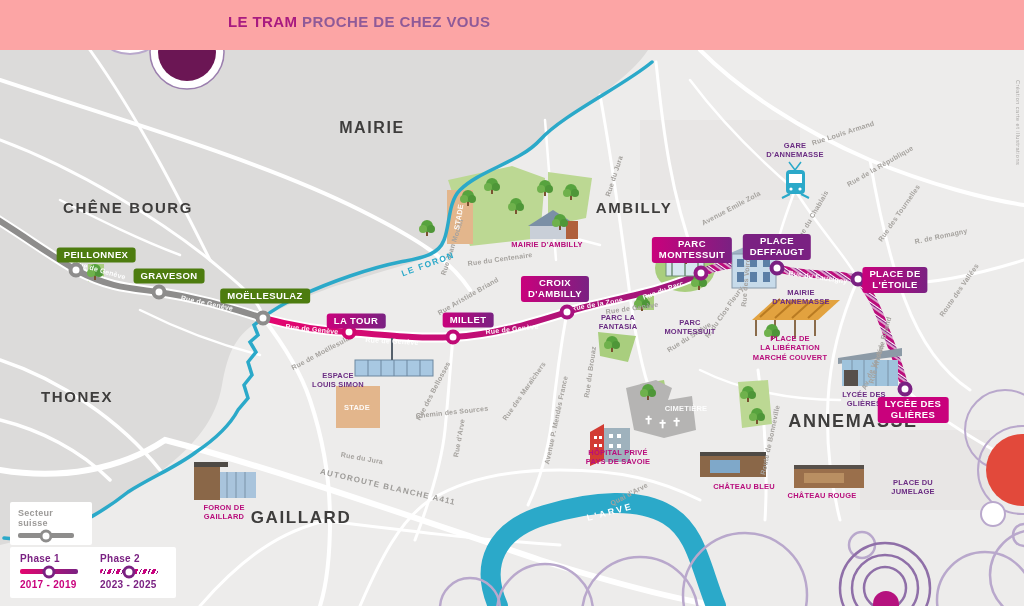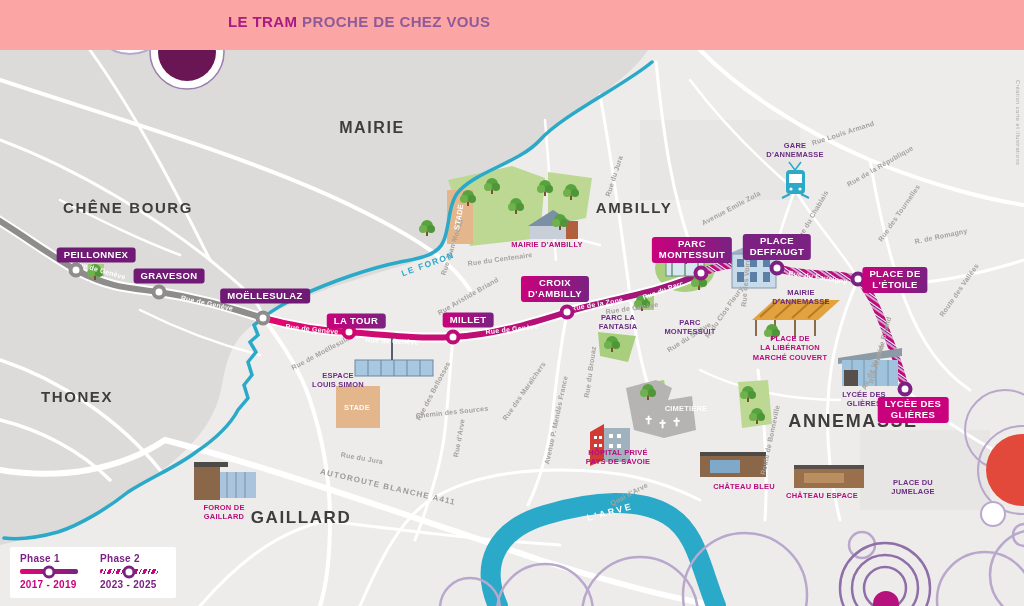--- a/index.html
+++ b/index.html
@@ -19,21 +19,21 @@
   .st.riverw{color:#fff;font-size:9px;letter-spacing:2.5px;}
   .lm{position:absolute;transform:translate(-50%,-50%);font-size:7.5px;font-weight:bold;
       text-align:center;line-height:1.25;white-space:pre-line;letter-spacing:.2px;}
   .lm.magenta{color:#B80D7C}.lm.purple{color:#6B2D83}
   .lm.white{color:rgba(255,255,255,.92)}
   .stop-dot{position:absolute;width:15px;height:15px;border-radius:50%;background:#fff;
             transform:translate(-50%,-50%);box-sizing:border-box;}
   .stop-label{position:absolute;transform:translate(-50%,-50%);font-size:9.5px;font-weight:bold;
               color:#fff;padding:2px 7px;border-radius:3px;white-space:pre-line;text-align:center;
               line-height:1.15;letter-spacing:.4px;}
-  .bg-gray{background:#701a75}
+  .bg-gray{background:#4d7c0f}
   .bg-grad{background:linear-gradient(90deg,#C9017C,#7A2182)}
   .bg-magenta{background:#C9017C}
   .bg-purple{background:#7A2182}
   .legend-box{position:absolute;background:#fff;border-radius:2px;}
   #lg1{left:10px;top:502px;width:82px;height:43px;padding:6px 8px;box-sizing:border-box;}
   #lg2{left:10px;top:547px;width:166px;height:51px;padding:6px 10px;box-sizing:border-box;display:flex;gap:22px;}
   .lg-title{font-size:9px;font-weight:bold;color:#9C9A98;margin-bottom:5px;letter-spacing:.3px;}
   .lg-title.purple{color:#7A2182;font-size:10px;}
   .lg-line{width:58px;height:5px;border-radius:2px;position:relative;margin:4px 0 5px 0;}
   .lg-line.swiss{background:#8E8D8C;width:56px;}
@@ -323,21 +323,21 @@
       <div class="lm purple" style="left: 801px; top: 297px; transform: translate(-50%, -50%);">MAIRIE
 D'ANNEMASSE</div>
       <div class="lm magenta" style="left: 790px; top: 348px; transform: translate(-50%, -50%);">PLACE DE
 LA LIBÉRATION
 MARCHÉ COUVERT</div>
       <div class="lm purple" style="left: 338px; top: 380px; transform: translate(-50%, -50%);">ESPACE
 LOUIS SIMON</div>
       <div class="lm magenta" style="left: 618px; top: 457px; transform: translate(-50%, -50%);">HÔPITAL PRIVÉ
 PAYS DE SAVOIE</div>
       <div class="lm magenta" style="left: 744px; top: 487px; transform: translate(-50%, -50%);">CHÂTEAU BLEU</div>
-      <div class="lm magenta" style="left: 822px; top: 496px; transform: translate(-50%, -50%);">CHÂTEAU ESPACE</div>
+      <div class="lm magenta" style="left: 822px; top: 496px; transform: translate(-50%, -50%);">CHÂTEAU ROUGE</div>
       <div class="lm magenta" style="left: 224px; top: 512px; transform: translate(-50%, -50%);">FORON DE
 GAILLARD</div>
       <div class="lm purple" style="left: 864px; top: 399px; transform: translate(-50%, -50%);">LYCÉE DES
 GLIÈRES</div>
       <div class="lm purple" style="left: 913px; top: 487px; transform: translate(-50%, -50%);">PLACE DU
 JUMELAGE</div>
       <div class="lm purple" style="left: 795px; top: 150px; transform: translate(-50%, -50%);">GARE
 D'ANNEMASSE</div>
       <div class="lm white" style="left: 662px; top: 409px; transform: translate(-50%, -50%); margin-left: 24px;">CIMETIÈRE</div>
       <div class="lm white" style="left: 459px; top: 217px; transform: translate(-50%, -50%) rotate(-80deg);">STADE</div>
@@ -362,20 +362,26 @@
       <div class="stop-label bg-purple" style="left: 777px; top: 247px; transform: translate(-50%, -50%);">PLACE
 DEFFAUGT</div>
       <div class="stop-dot" style="left: 858px; top: 279px; transform: translate(-50%, -50%); border: 4px solid rgb(122, 33, 130);"></div>
       <div class="stop-label bg-grad" style="left: 895px; top: 280px; transform: translate(-50%, -50%);">PLACE DE
 L'ÉTOILE</div>
       <div class="stop-dot" style="left: 905px; top: 389px; transform: translate(-50%, -50%); border: 4px solid rgb(122, 33, 130);"></div>
       <div class="stop-label bg-magenta" style="left: 913px; top: 410px; transform: translate(-50%, -50%);">LYCÉE DES
 GLIÈRES</div>
     </div>
 
+  <div class="legend-box" id="lg1">
+    <div class="lg-title">Secteur suisse</div>
+    <div class="lg-line swiss">
+        <span class="lg-dot gray"></span>
+      </div>
+  </div>
   <div class="legend-box" id="lg2">
     <div>
       <div class="lg-title purple">Phase 1</div>
       <div class="lg-line p1">
           <span class="lg-dot p"></span>
         </div>
       <div class="lg-years magenta">2017 - 2019</div>
     </div>
     <div>
       <div class="lg-title purple">Phase 2</div>

